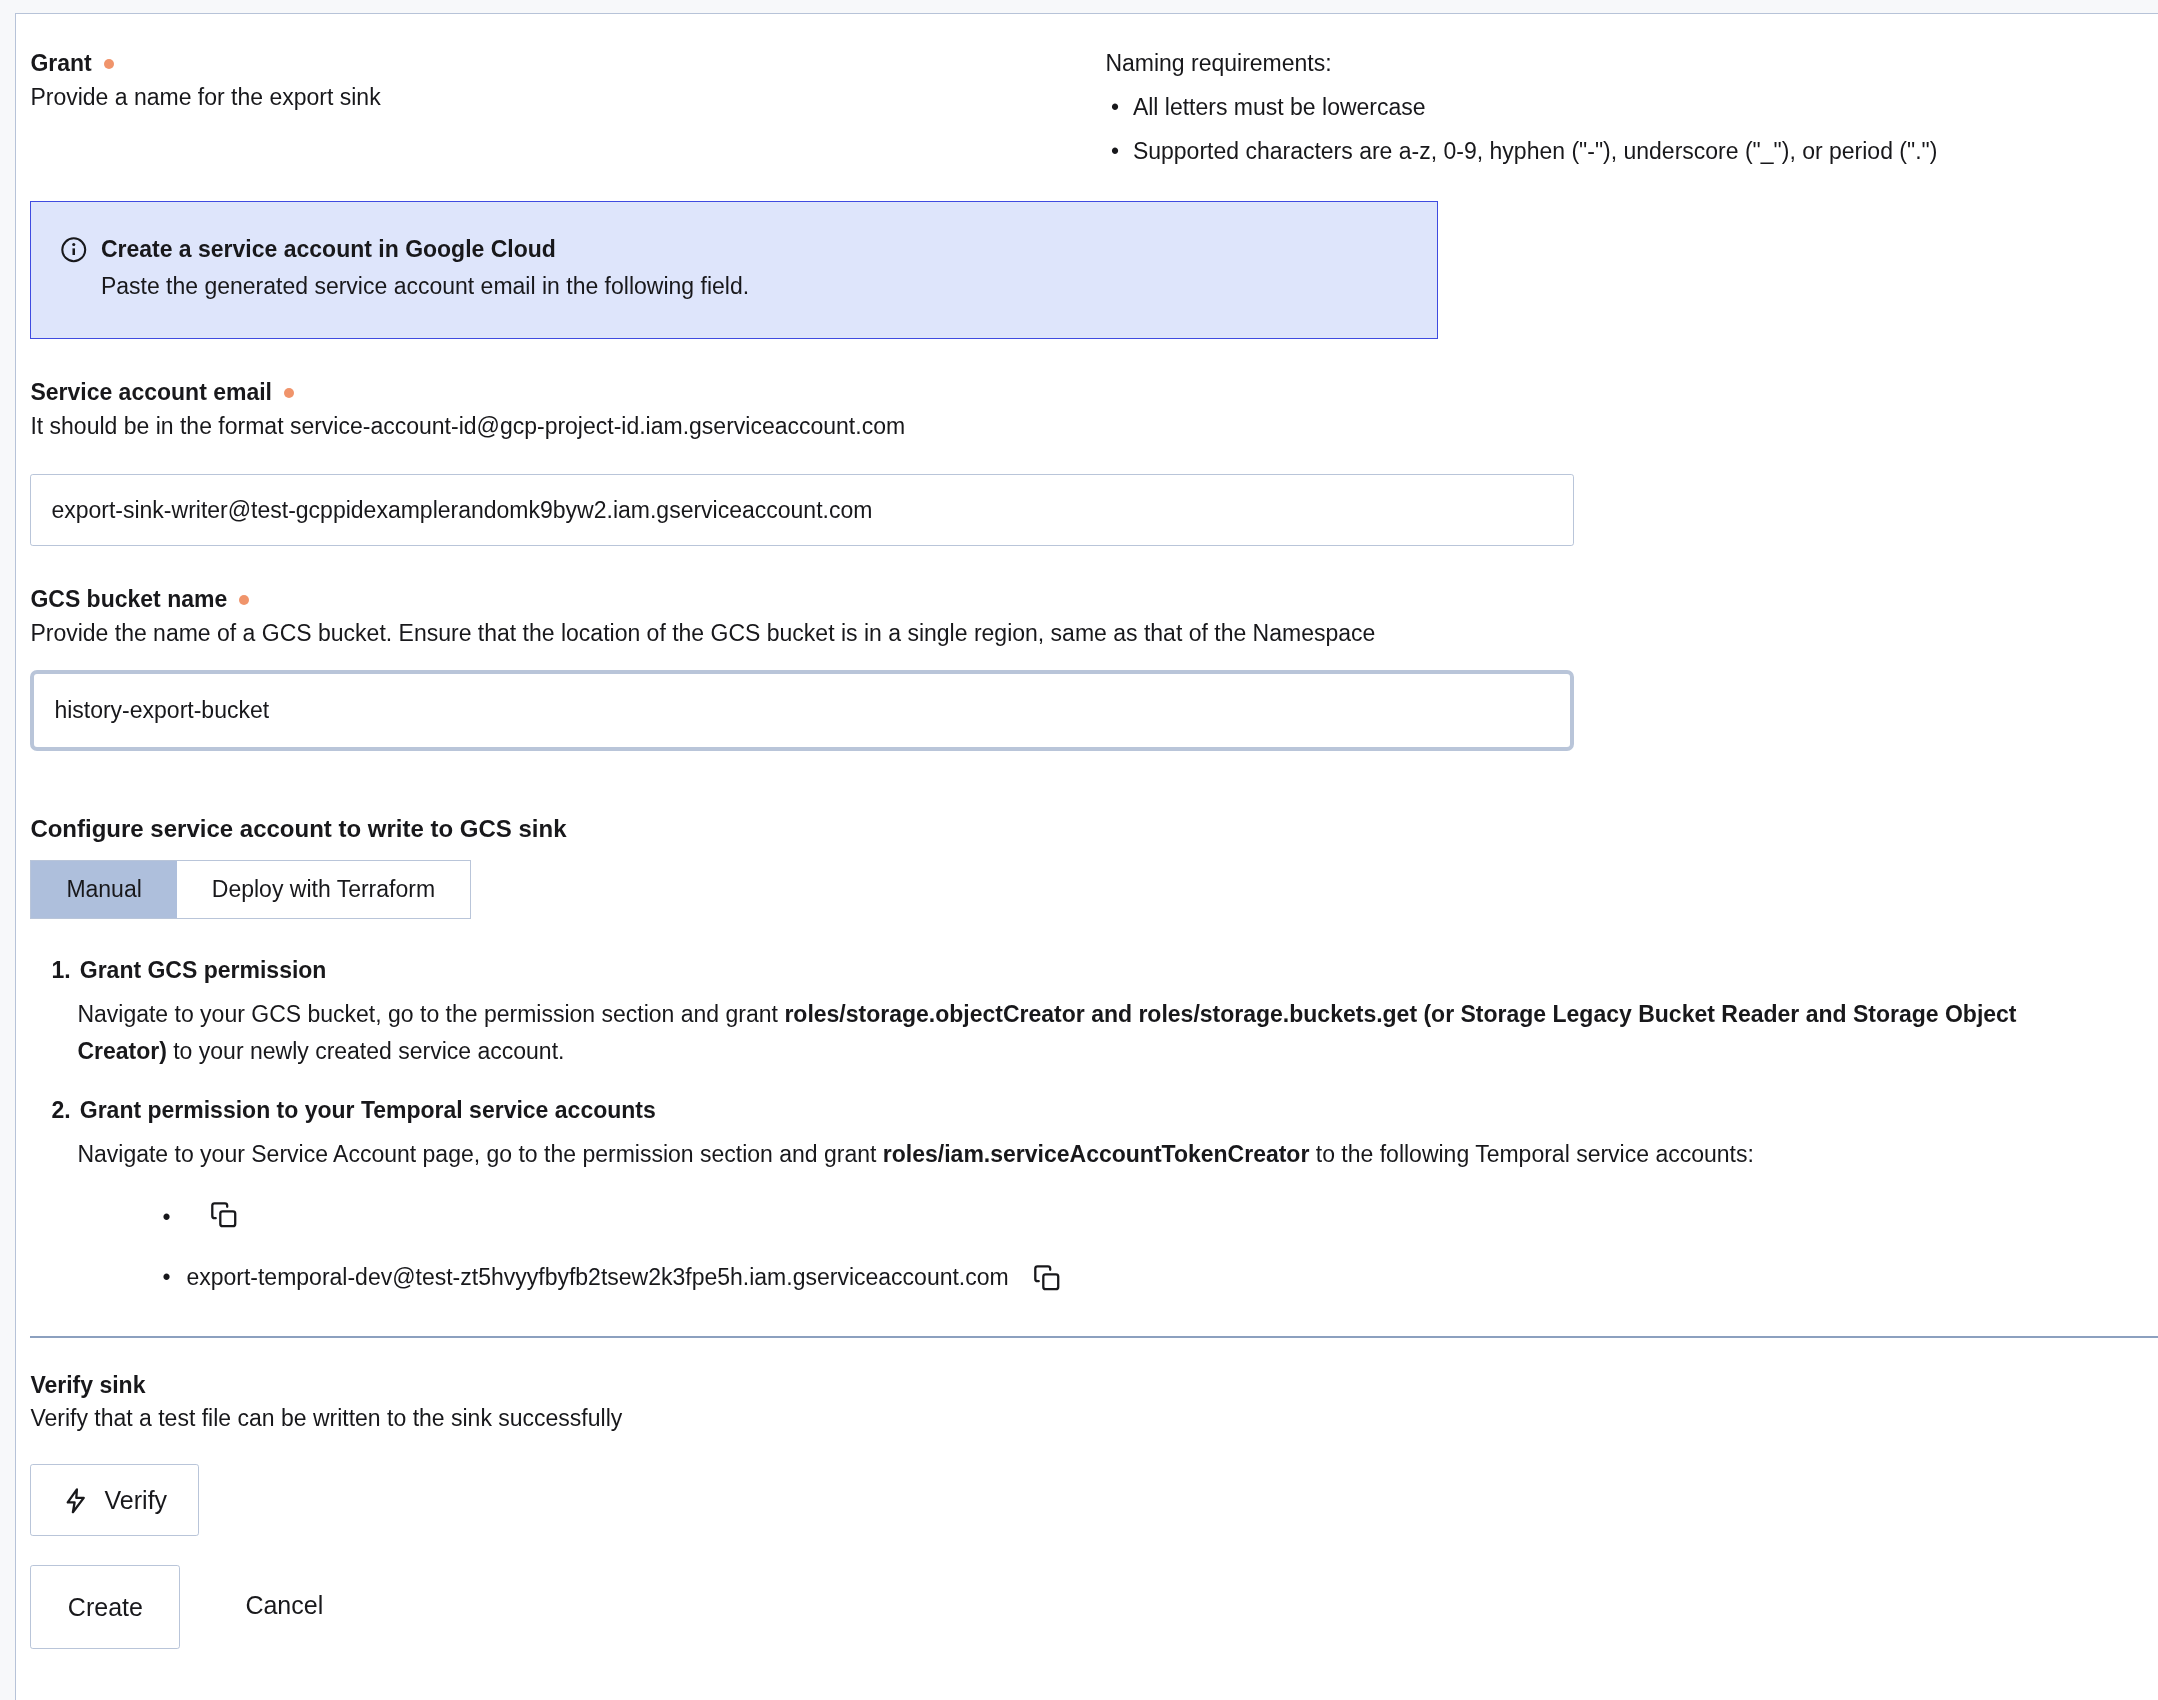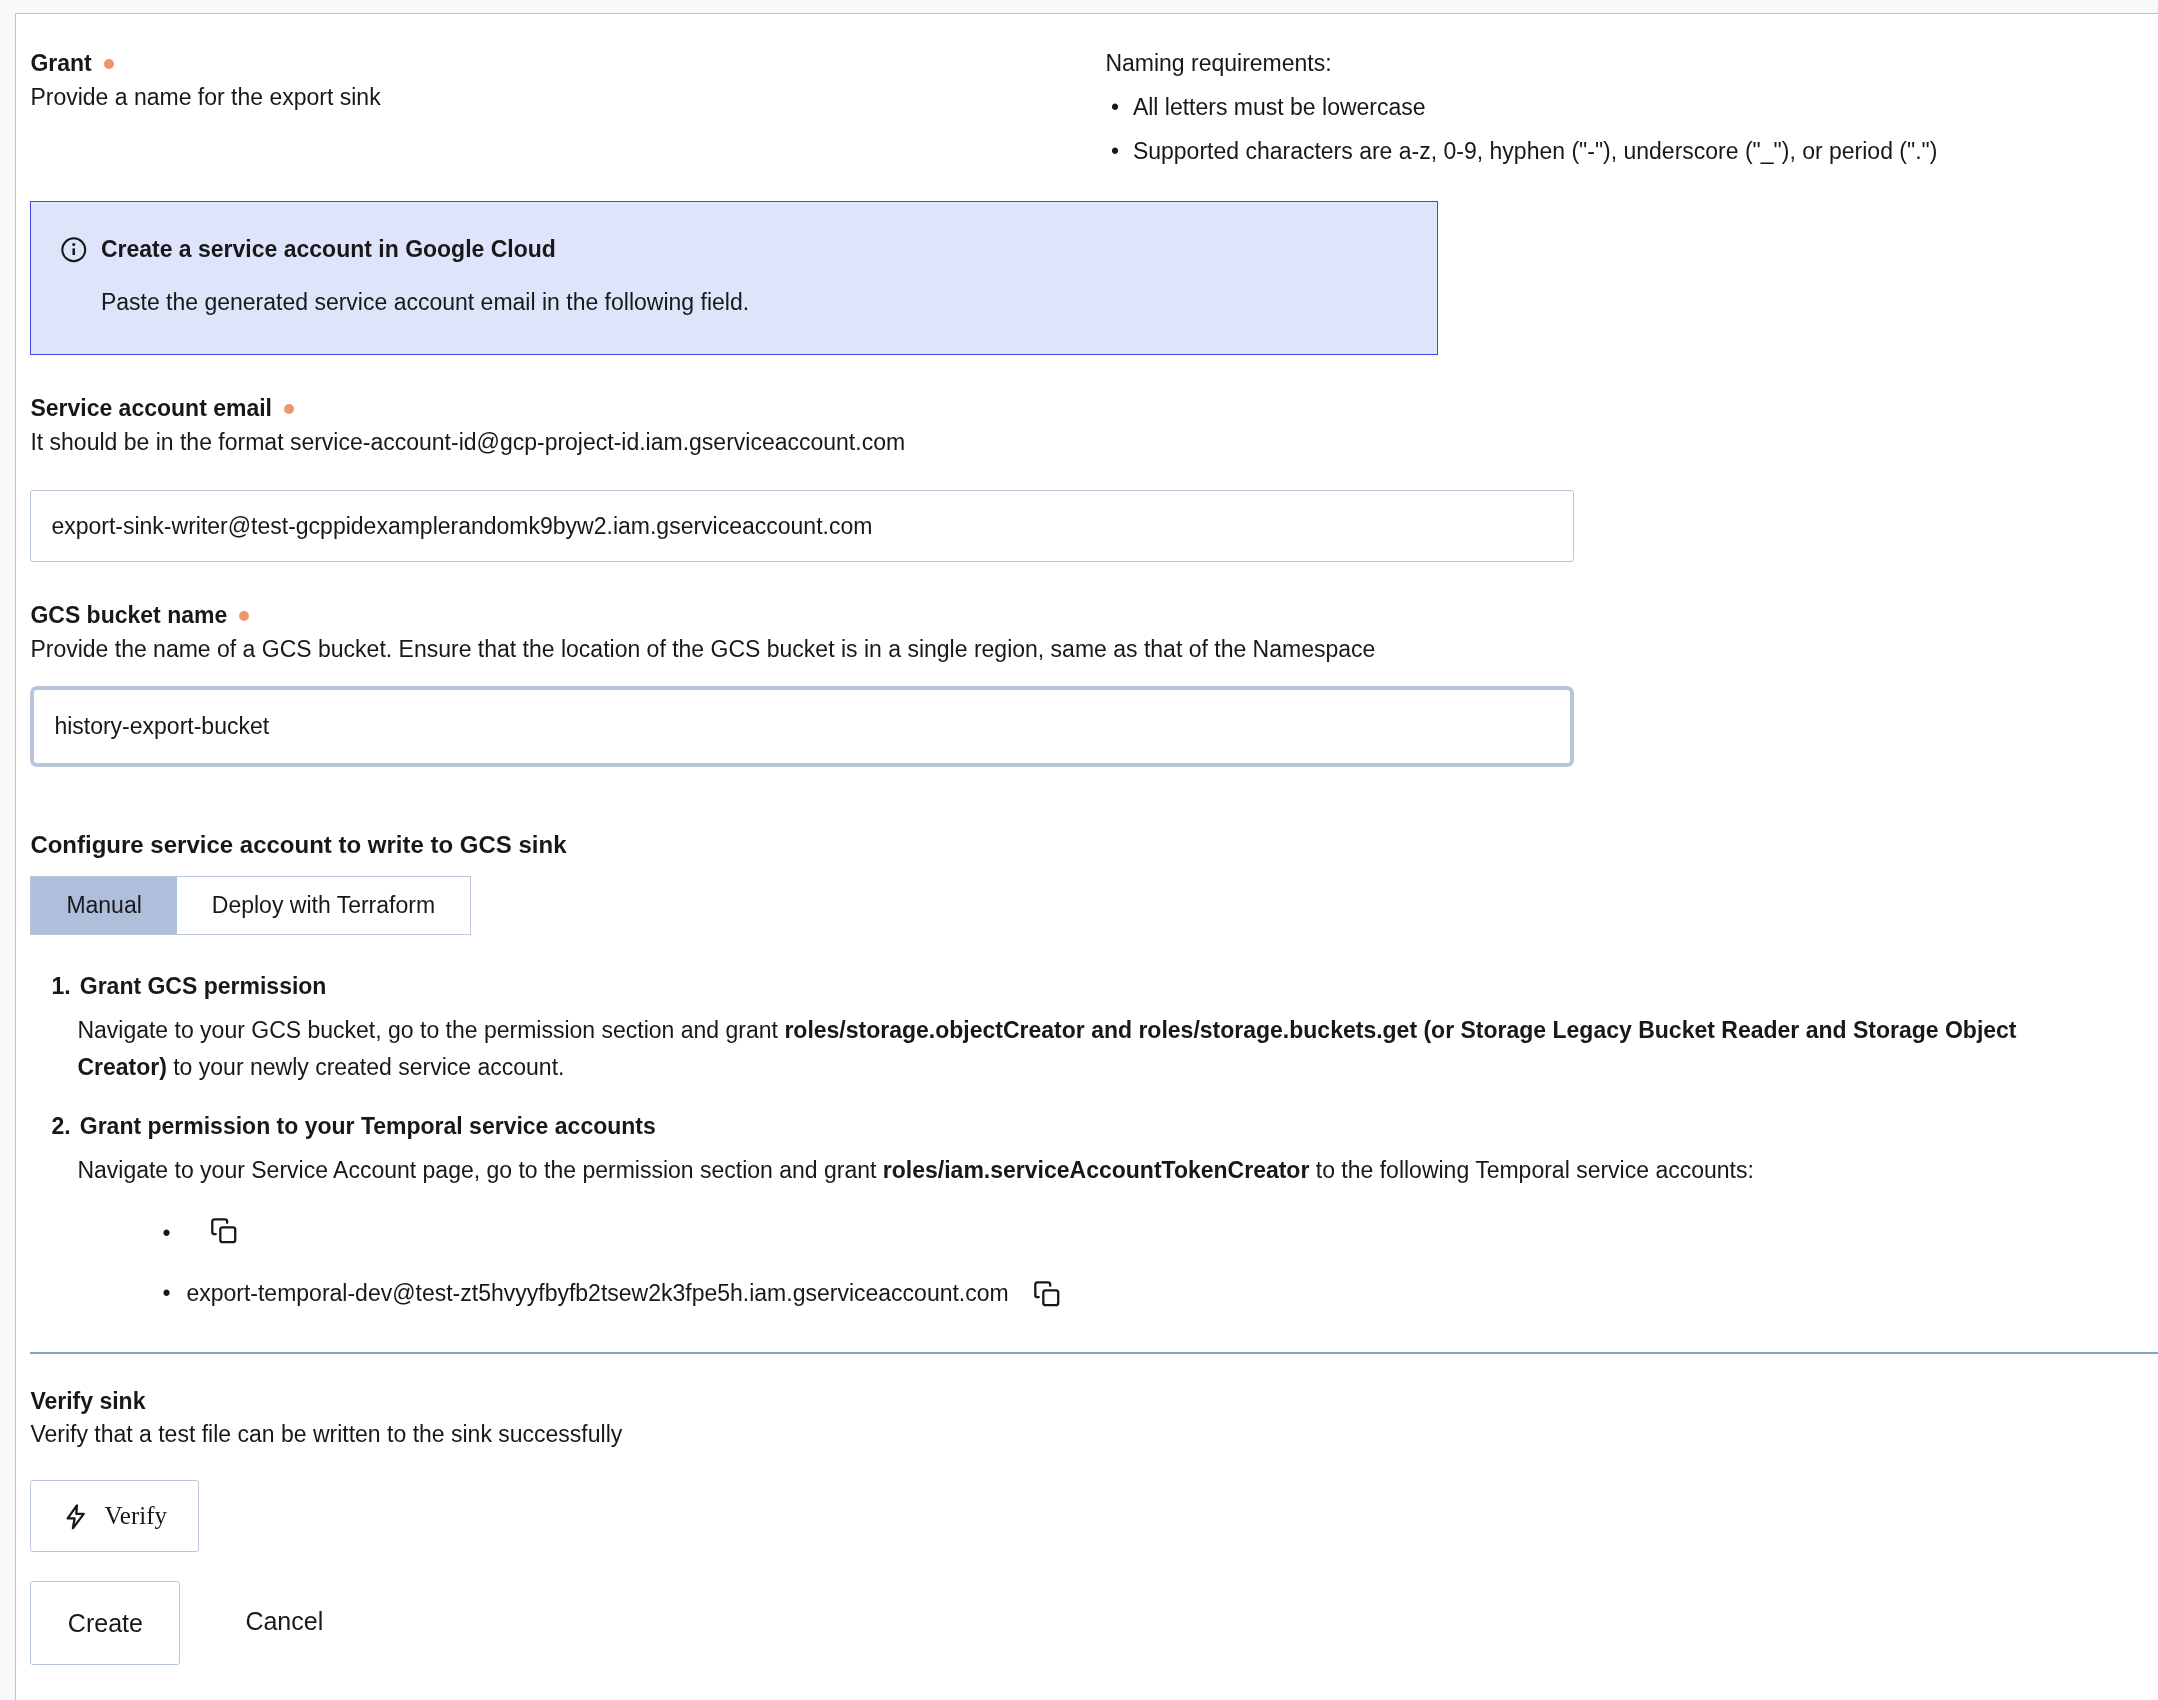--- a/index.html
+++ b/index.html
@@ -33,21 +33,21 @@
   .nr-list li{position:relative;padding-left:27.5px;margin-top:11px;white-space:nowrap;}
   .nr-list li::before{content:"•";position:absolute;left:5.5px;top:0;}
   .info-box{
     margin-top:33px;width:1408px;box-sizing:border-box;
     border:1.8px solid #3f4be0;background:#dee5fb;
     padding:31px 27.5px 35px 29px;
     display:flex;align-items:flex-start;
   }
   .info-icon{flex:0 0 auto;width:27.5px;height:27.5px;margin:2.8px 13px 0 0;}
   .info-title{font-weight:700;}
-  .info-desc{margin-top:20px;}
+  .info-desc{margin-top:4px;}
   .section{margin-top:37px;}
   .configure-heading{margin-top:61px;font-weight:700;font-size:24px;}
   .tabs{display:inline-flex;margin-top:15px;border:1.8px solid #b9c5d9;}
   .tab{height:57px;display:flex;align-items:center;justify-content:center;padding:0 35px;cursor:pointer;}
   .tab--selected{background:#aebfdc;}
   .tab--plain{background:#ffffff;}
   .steps{margin:35px 0 0 21px;}
   .step + .step{margin-top:24px;}
   .step-head{font-weight:700;}
   .step-num{margin-right:9.2px;}
@@ -56,21 +56,21 @@
   .accounts li{position:relative;padding-left:24px;margin-top:33px;white-space:nowrap;display:flex;align-items:center;}
   .accounts li::before{content:"•";position:absolute;left:0;top:0;}
   .accounts li:first-child{margin-top:0;}
   .copy-btn{display:inline-flex;align-items:center;margin-left:24px;cursor:pointer;background:none;border:none;padding:0;}
   .copy-btn svg{width:27.5px;height:27.5px;}
   .divider{border:none;border-top:2.8px solid #8ca0bf;margin:42px 0 0 0;}
   .verify-heading{margin-top:31px;font-weight:700;}
   .verify-btn{
     margin-top:29px;display:inline-flex;align-items:center;gap:14.7px;
     height:72px;padding:0 31px;background:#fff;border:1.8px solid #b9c5d9;border-radius:2.8px;
-    font-family:Liberation Serif, serif;font-size:25px;color:#18181b;cursor:pointer;
+    font-family:Liberation Sans, sans-serif;font-size:25px;color:#18181b;cursor:pointer;
   }
   .verify-btn svg{width:27.5px;height:27.5px;}
   .actions{margin-top:29px;display:flex;align-items:flex-start;}
   .create-btn{
     width:150px;height:84px;display:flex;align-items:center;justify-content:center;
     background:#fff;border:1.8px solid #b9c5d9;border-radius:2.8px;
     font-family:inherit;font-size:25px;color:#18181b;cursor:pointer;
   }
   .cancel-btn{
     margin-left:59px;padding-top:26px;background:none;border:none;

